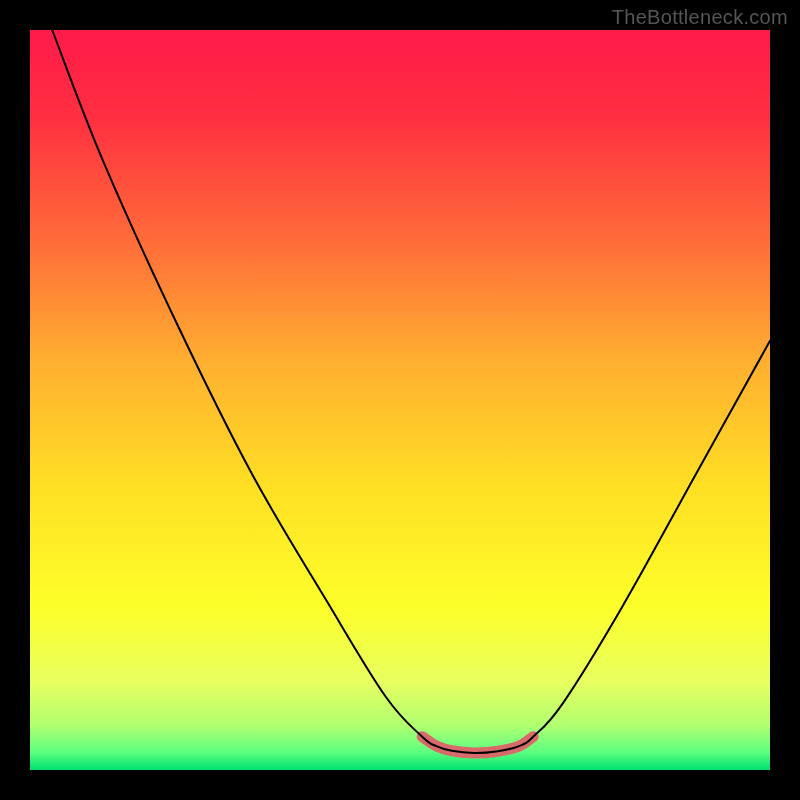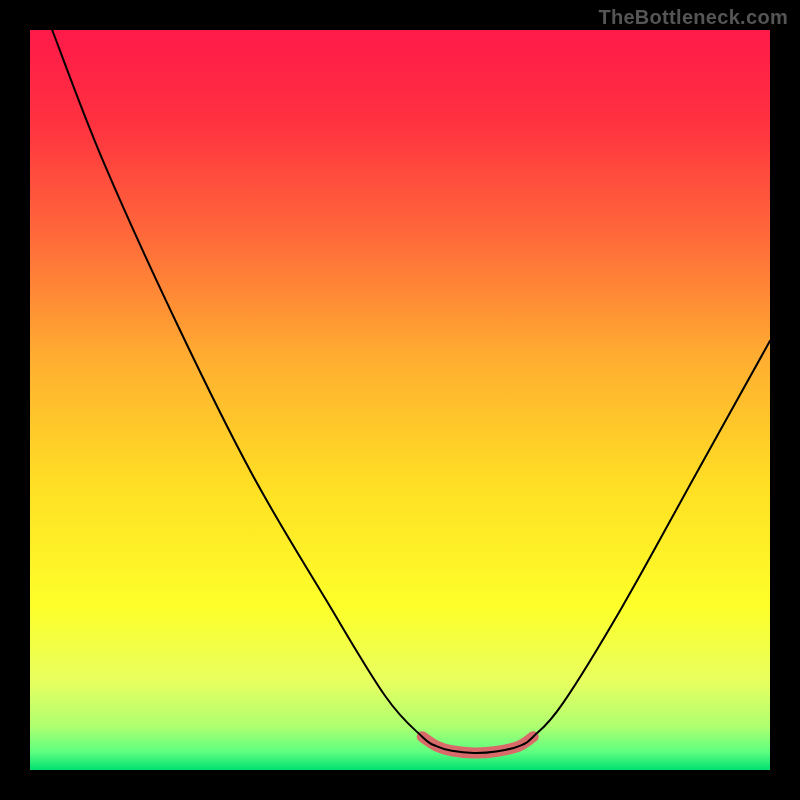--- a/index.html
+++ b/index.html
@@ -17,21 +17,21 @@
     left: 0;
     width: 800px;
     height: 800px;
   }
   .watermark {
     position: absolute;
     top: 6px;
     right: 12px;
     color: #555;
     font-size: 20px;
-    font-weight: 700;
+    font-weight: 400;
     z-index: 10;
     letter-spacing: 0.3px;
   }
   svg {
     display: block;
   }
 </style>
 </head>
 <body>
 

